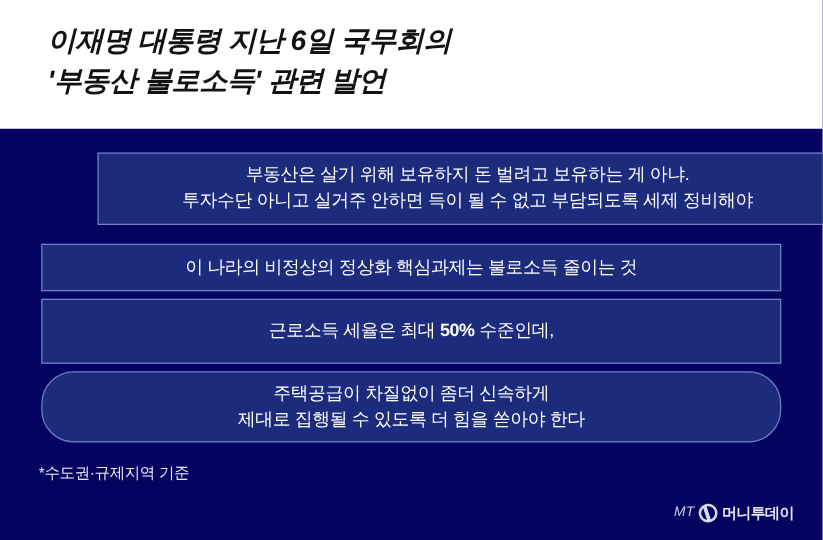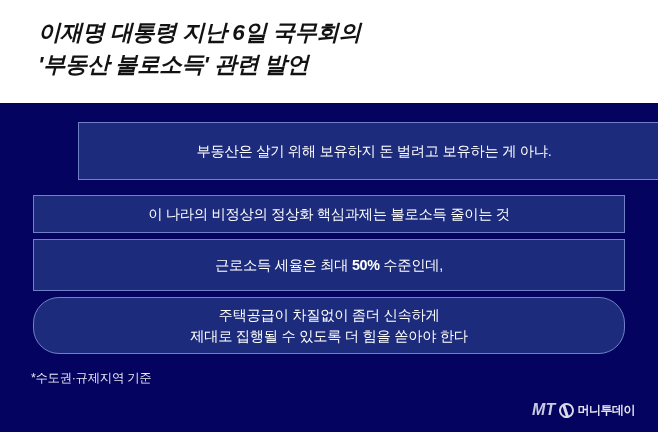--- a/index.html
+++ b/index.html
@@ -97,22 +97,22 @@
   #logo {
     position: absolute;
     right: 23px;
     top: 297px;
     display: flex;
     align-items: center;
     height: 20px;
   }
   #logo-mt {
     color: #c9cbe4;
-    font-size: 16px;
-    font-weight: bold;
+    font-size: 11px;
+    font-weight: normal;
     font-style: italic;
     letter-spacing: 0.2px;
     margin-right: 3px;
   }
   #logo-mark {
     width: 15px;
     height: 15px;
     margin-right: 4px;
     position: relative;
     transform: rotate(-18deg);
@@ -149,20 +149,21 @@
 
   <div id="header">
     <div class="title-line">이재명 대통령 지난 6일 국무회의</div>
     <div class="title-line">'부동산 불로소득' 관련 발언</div>
   </div>
 
   <div id="body-panel">
 
     <div class="quote-box" id="box-1">
       <div class="quote-line">부동산은 살기 위해 보유하지 돈 벌려고 보유하는 게 아냐.</div>
+      <div class="quote-line">투자수단 아니고 실거주 안하면 득이 될 수 없고 부담되도록 세제 정비해야</div>
     </div>
 
     <div class="quote-box" id="box-2">
       <div class="quote-line">이 나라의 비정상의 정상화 핵심과제는 불로소득 줄이는 것</div>
     </div>
 
     <div class="quote-box" id="box-3">
       <div class="quote-line" id="box-3-line-1">근로소득 세율은 최대 <b>50%</b> 수준인데,</div>
     </div>
 

